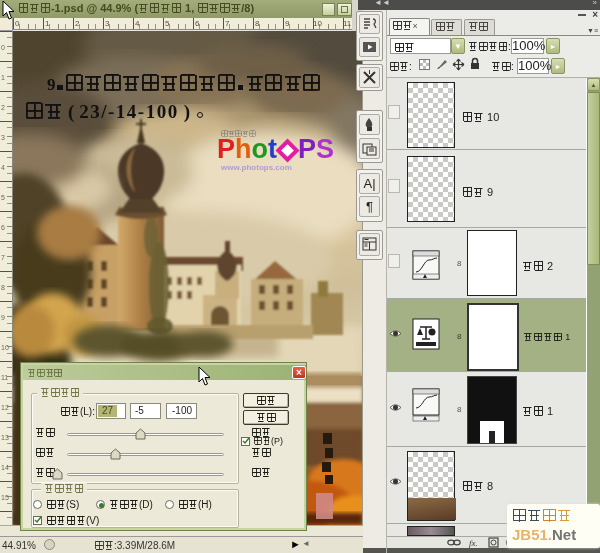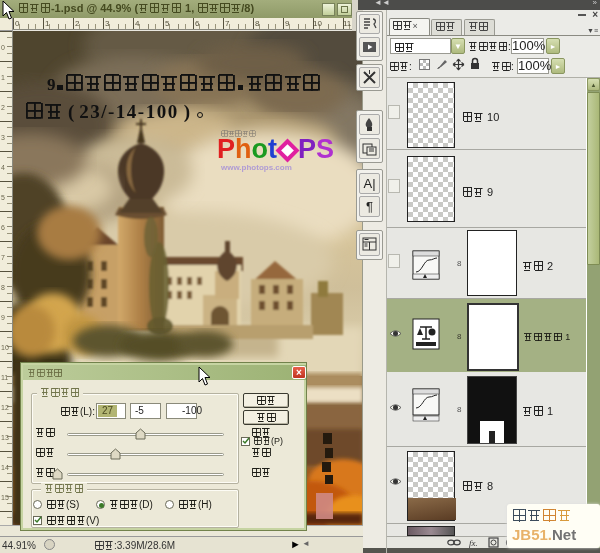--- a/index.html
+++ b/index.html
@@ -419,21 +419,21 @@
  <div style="position:absolute;left:271px;top:3px;width:14px;height:13px;background:linear-gradient(#e8604a,#c03420);border:1px solid #fff;border-radius:2px;color:#fff;font-size:10px;font-weight:bold;text-align:center;line-height:12px">×</div>
 
  <div style="position:absolute;left:10px;top:30px;width:208px;height:91px;border:1px solid #b5b2a0;border-radius:2px;box-shadow:inset 0 0 0 1px #fdfcf5"></div>
  <div style="position:absolute;left:16px;top:24px;background:#ece9d8;padding:0 3px;color:#70744a"><span class="h2"></span><span class="h"></span><span class="h2"></span><span class="h"></span></div>
 
  <div style="position:absolute;left:39px;top:43px"><span class="h"></span><span class="h2"></span>(L):</div>
  <div style="position:absolute;left:75px;top:40px;width:30px;height:16px;border:1px solid #8a8a7a;background:#fff">
       <div style="position:absolute;left:1px;top:1px;width:19px;bottom:1px;background:#b2b573;color:#4a4a20;text-align:center;line-height:12px;font-size:10px">27</div>
     </div>
  <div class="fld" style="left:109px;top:40px;width:31px;height:16px;text-align:left;padding-left:4px;line-height:14px;font-size:10px;border-color:#8a8a7a">-5</div>
- <div class="fld" style="left:145px;top:40px;width:31px;height:16px;text-align:left;padding-left:15px;line-height:14px;font-size:10px;border-color:#8a8a7a">-100</div>
+ <div class="fld" style="left:145px;top:40px;width:31px;height:16px;text-align:left;padding-left:5px;line-height:14px;font-size:10px;border-color:#8a8a7a">-100</div>
 
  <div style="position:absolute;left:14px;top:64px"><span class="h2"></span><span class="h"></span></div>
  <div style="position:absolute;left:230px;top:64px"><span class="h"></span><span class="h2"></span></div>
  <div style="position:absolute;left:46px;top:70px;width:157px;height:3px;background:#fff;border:1px solid #9a9a8a;border-radius:2px"></div>
  <svg style="position:absolute;left:114px;top:65px" width="11" height="12">
       <path d="M5.5 1 L10 5 L10 11 L1 11 L1 5 Z" fill="#ded9c4" stroke="#6a6a58" stroke-width="1"></path>
     </svg>
  <div style="position:absolute;left:14px;top:84px"><span class="h"></span><span class="h2"></span></div>
  <div style="position:absolute;left:230px;top:84px"><span class="h2"></span><span class="h"></span></div>
  <div style="position:absolute;left:46px;top:90px;width:157px;height:3px;background:#fff;border:1px solid #9a9a8a;border-radius:2px"></div>

